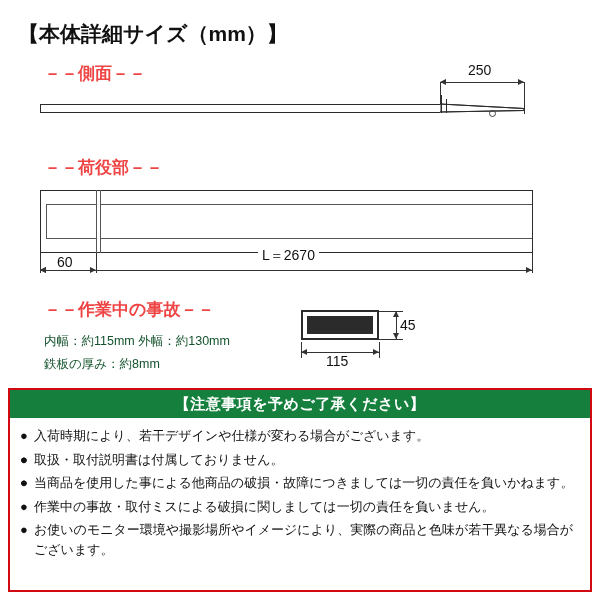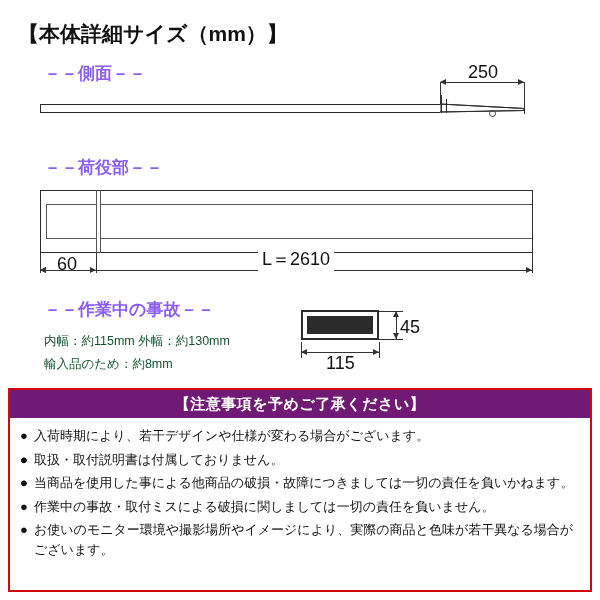--- a/index.html
+++ b/index.html
@@ -28,39 +28,39 @@
     font-size: 21px;
     font-weight: bold;
     letter-spacing: 0px;
     color: #111;
     white-space: nowrap;
   }
   .sec-label {
     position: absolute;
     font-size: 17px;
     font-weight: bold;
-    color: #8b5cf6;
+    color: #ef4444;
     white-space: nowrap;
   }
   .sec-sokumen { left: 44px; top: 62px; }
   .sec-nieki  { left: 44px; top: 156px; }
   .sec-torituke { left: 44px; top: 298px; }
 
   .spec-line {
     position: absolute;
     font-size: 12.5px;
     color: #14532d;
     white-space: nowrap;
   }
   .spec1 { left: 44px; top: 333px; }
   .spec2 { left: 44px; top: 356px; }
 
   .dim-text {
     position: absolute;
-    font-size: 18px;
+    font-size: 14px;
     color: #111;
     white-space: nowrap;
   }
 
   
   .ln {
     position: absolute;
     background: #2b2b2b;
   }
   .ln-h { height: 1px; }
@@ -95,21 +95,21 @@
     left: 8px;
     top: 388px;
     width: 584px;
     height: 204px;
     border: 2px solid #d10a12;
     box-sizing: border-box;
     background: #ffffff;
   }
   .notice-head {
     height: 28px;
-    background: #701a75;
+    background: #15803d;
     color: #ffffff;
     font-size: 15px;
     font-weight: bold;
     display: flex;
     align-items: center;
     justify-content: center;
     letter-spacing: 0.5px;
   }
   .notice-body {
     padding: 8px 10px 4px 10px;
@@ -188,26 +188,26 @@
     <div class="ln dimv thin" style="left:96px; top:253px; height:20px;"></div>
     <div class="ln dimln" style="left:40px; top:270px; width:56px;"></div>
     <div class="arrowL" style="left:40px; top:267px;"></div>
     <div class="arrowR" style="left:90px; top:267px;"></div>
     <div class="dim-text" style="left:57px; top:254px;">60</div>
 
     <div class="ln dimln" style="left:40px; top:270px; width:492px;"></div>
     <div class="arrowL" style="left:40px; top:267px;"></div>
     <div class="arrowR" style="left:526px; top:267px;"></div>
     <div class="ln dimv thin" style="left:532px; top:253px; height:20px;"></div>
-    <div class="dim-text" style="left:258px; top:247px; background:#fff; padding:0 4px;">L＝2610</div>
+    <div class="dim-text" style="left:258px; top:247px; background:#fff; padding:0 4px;">L＝2670</div>
   </div>
 
   <div class="sec-label sec-torituke">－－作業中の事故－－</div>
   <div class="spec-line spec1">内幅：約115mm  外幅：約130mm</div>
-  <div class="spec-line spec2">輸入品のため：約8mm</div>
+  <div class="spec-line spec2">鉄板の厚み：約8mm</div>
 
   <div class="diagram" style="left:0; top:0;">
 
     <div style="position:absolute; left:300px; top:308px; width:80px; height:34px;">
       <svg width="80" height="34" viewBox="0 0 80 34">
         <path d="M2,3 L78,3 L78,31 L2,31 Z" fill="#ffffff" stroke="#2b2b2b" stroke-width="2"></path>
         <path d="M8,9 L72,9 L72,25 L8,25 Z" fill="#2b2b2b" stroke="#2b2b2b" stroke-width="2"></path>
         <rect x="8" y="9" width="64" height="13" fill="#2b2b2b"></rect>
       </svg>
     </div>

